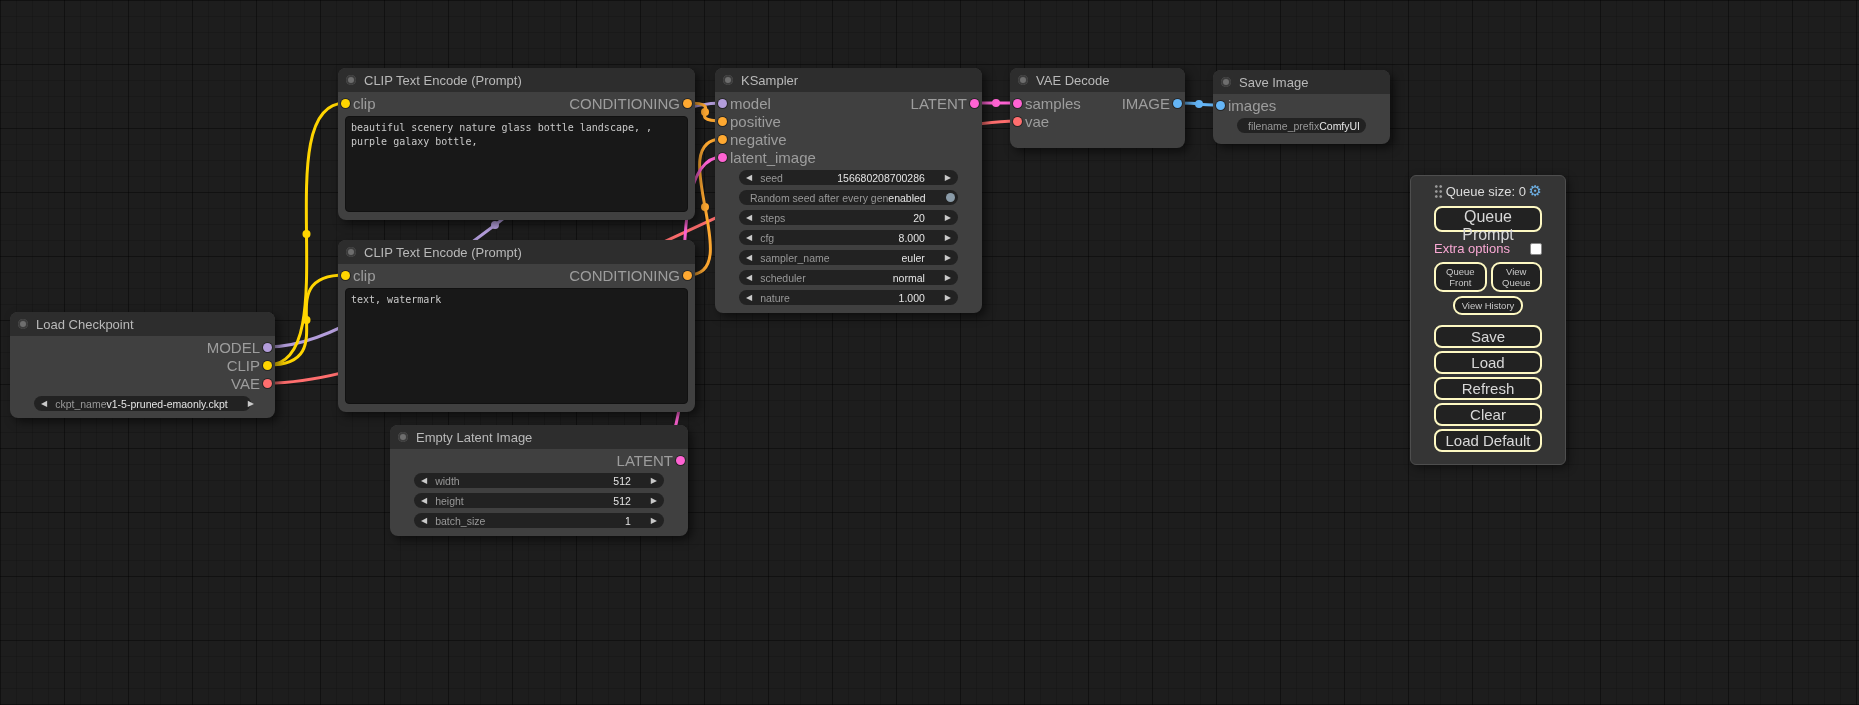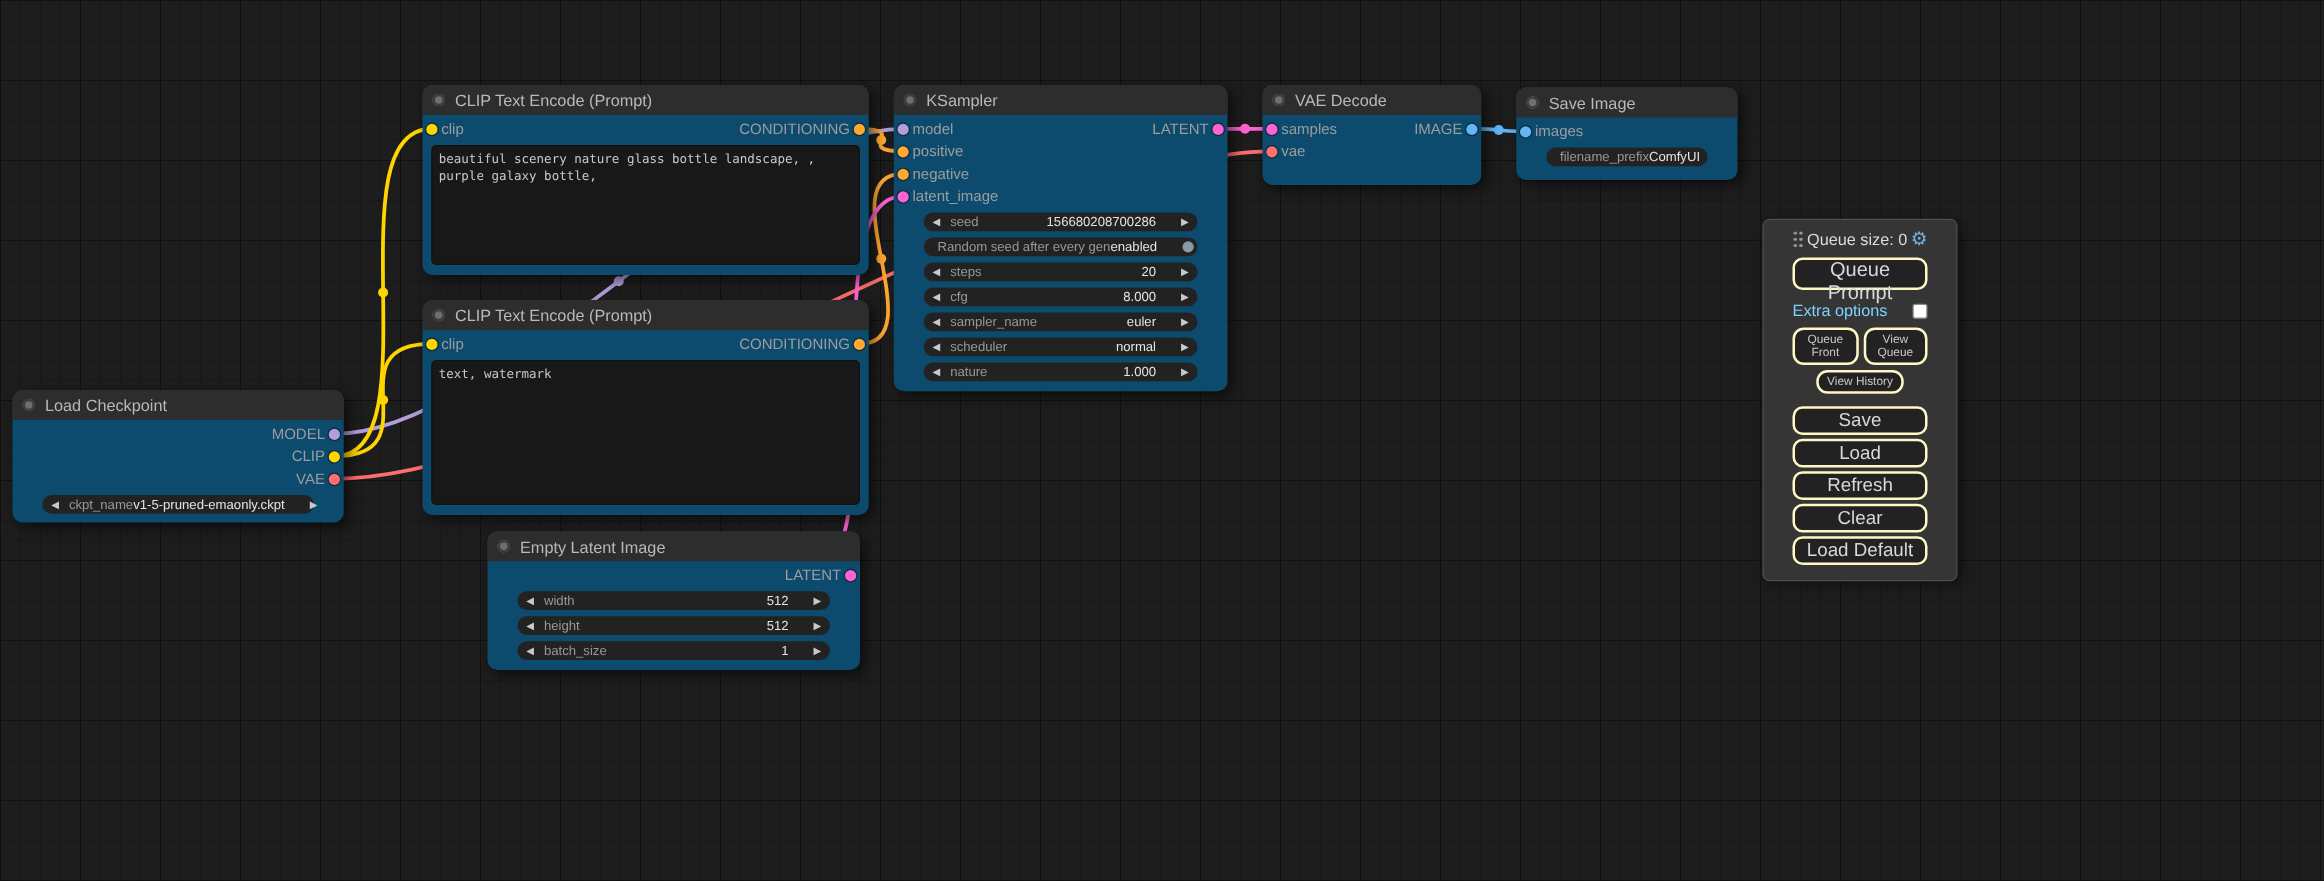--- a/index.html
+++ b/index.html
@@ -11,29 +11,29 @@
     background-image:
       linear-gradient(rgba(0,0,0,.30) 1px,transparent 1px),
       linear-gradient(90deg,rgba(0,0,0,.30) 1px,transparent 1px),
       linear-gradient(rgba(0,0,0,.12) 1px,transparent 1px),
       linear-gradient(90deg,rgba(0,0,0,.12) 1px,transparent 1px);
     background-size:64px 64px,64px 64px,16px 16px,16px 16px;
     font-family:"Liberation Sans",sans-serif;
   }
   #wires{position:absolute;left:0;top:0;z-index:1;pointer-events:none}
 
-  .node{position:absolute;z-index:2;background:#0c4a6e;border-radius:8px;
+  .node{position:absolute;z-index:2;background:#404040;border-radius:8px;
         box-shadow:4px 4px 10px rgba(0,0,0,.55);}
   .node-title{height:24px;display:flex;align-items:center;padding:0 8px;
         background:#2d2d2d;border-radius:8px 8px 0 0;color:#b9b9b9;font-size:13px;cursor:grab}
   .title-dot{width:10px;height:10px;border-radius:50%;background:#6e6e6e;
         box-shadow:inset 0 0 0 2px #3c3c3c;margin-right:8px;flex:none}
   .slots{position:relative;padding-top:2px}
   .slot-row{position:relative;height:18px;display:flex;align-items:center;
-        justify-content:space-between;padding:0 15px;font-size:12px;color:#9d9d9d}
+        justify-content:space-between;padding:0 15px;font-size:15px;color:#9d9d9d}
   .slot-label{pointer-events:none}
   .out-only{margin-left:auto}
   .port{position:absolute;width:9px;height:9px;border-radius:50%;top:50%;margin-top:-4.5px;
         box-shadow:0 0 0 1px rgba(0,0,0,.4);cursor:crosshair}
   .port.in{left:3px}
   .port.out{right:3px}
 
   .widgets{padding:4px 24px 0}
   .widget{height:15px;margin-bottom:5px;background:#222;border-radius:8px;
         display:flex;align-items:center;padding:0 7px;font-size:10.5px;color:#989898;cursor:pointer}
@@ -56,21 +56,21 @@
   .drag-handle{width:9px;height:15px;flex:none;cursor:grab;
         background-image:radial-gradient(circle,#9a9a9a 1.1px,transparent 1.5px);
         background-size:4.5px 5px}
   .queue-size{flex:1;font-size:13px;color:#dcdcdc}
   .gear{font-family:"DejaVu Sans",sans-serif;color:#6fb3e8;font-size:15px;line-height:1;
         cursor:pointer;flex:none}
   .btn{display:block;width:100%;background:#222;border:2px solid #fef9c3;border-radius:8px;
         color:#d8d8d8;font-family:Liberation Sans, sans-serif;cursor:pointer}
   .btn-queue{height:26px;font-size:16px;margin-bottom:9px}
   .extra-row{display:flex;align-items:center;justify-content:center;gap:20px;font-size:13px;
-        color:#7dd3fc;margin-bottom:6px}
+        color:#f9a8d4;margin-bottom:6px}
   .checkbox{width:12px;height:12px;background:#fff;border:1px solid #888;border-radius:2px;cursor:pointer}
   .small-row{display:flex;gap:4px;justify-content:center;margin-bottom:4px}
   .btn-small{display:inline-block;width:auto;font-size:9.5px;padding:2px 7px;border-radius:9px;color:#c9c9c9}
   .history-row{margin-bottom:10px}
   .btn-big{height:23px;font-size:15px;margin-top:3px}
 </style>
 </head>
 <body>
 
 <svg id="wires" width="1859" height="705">

